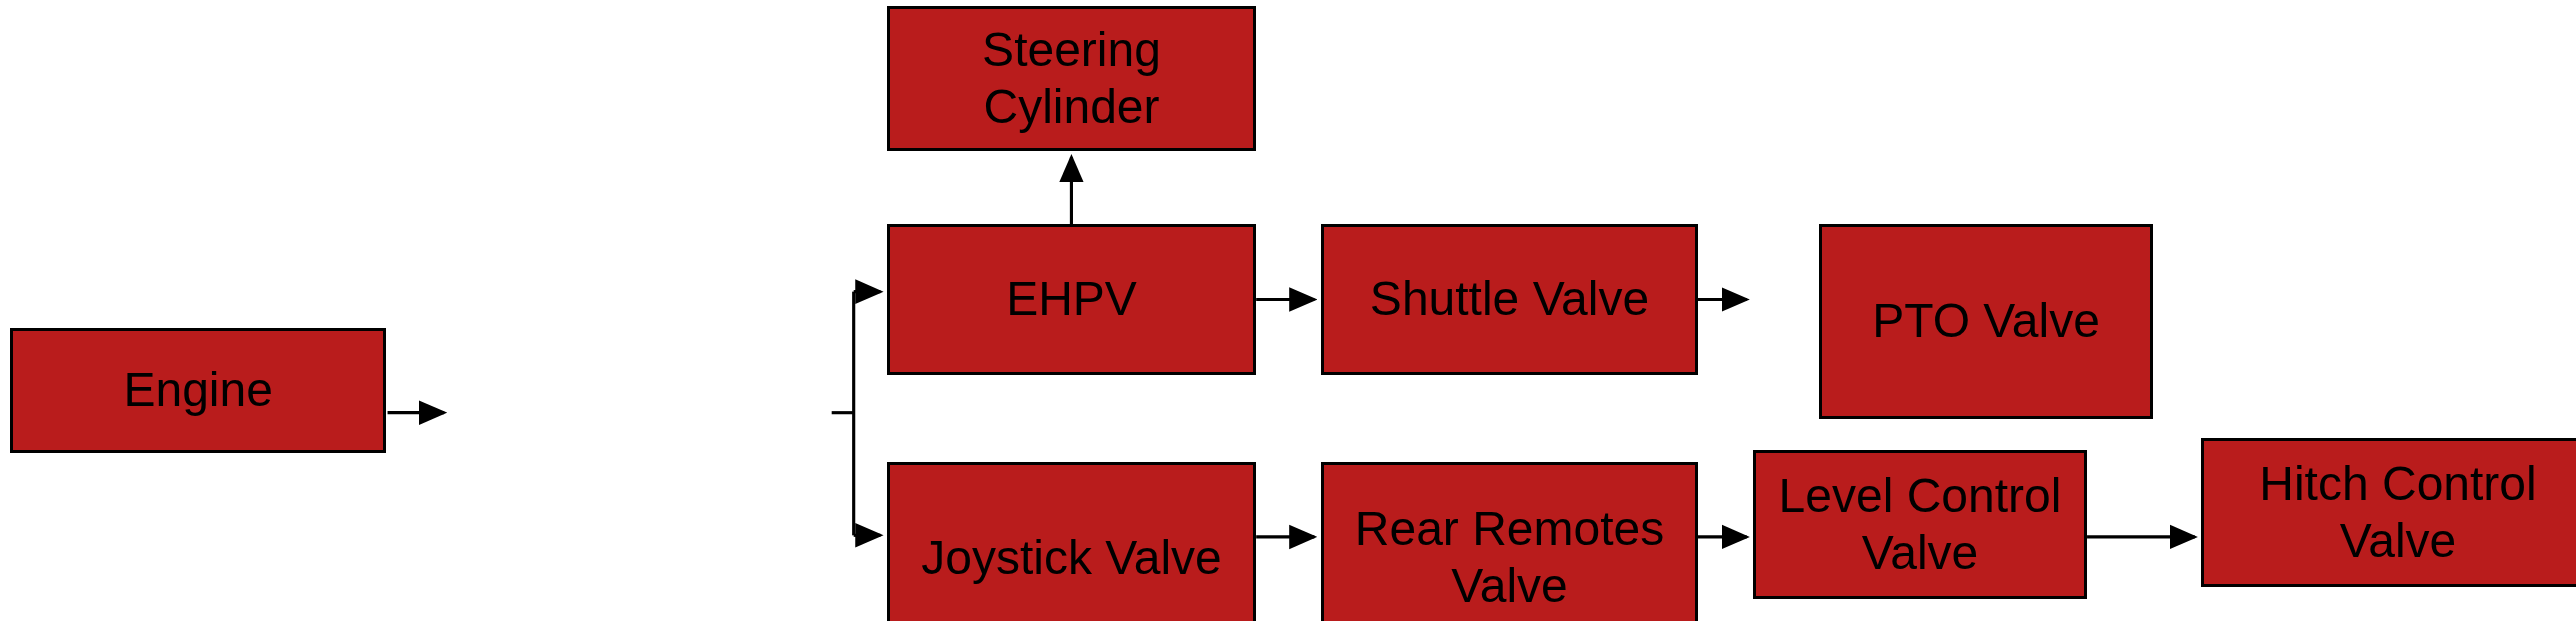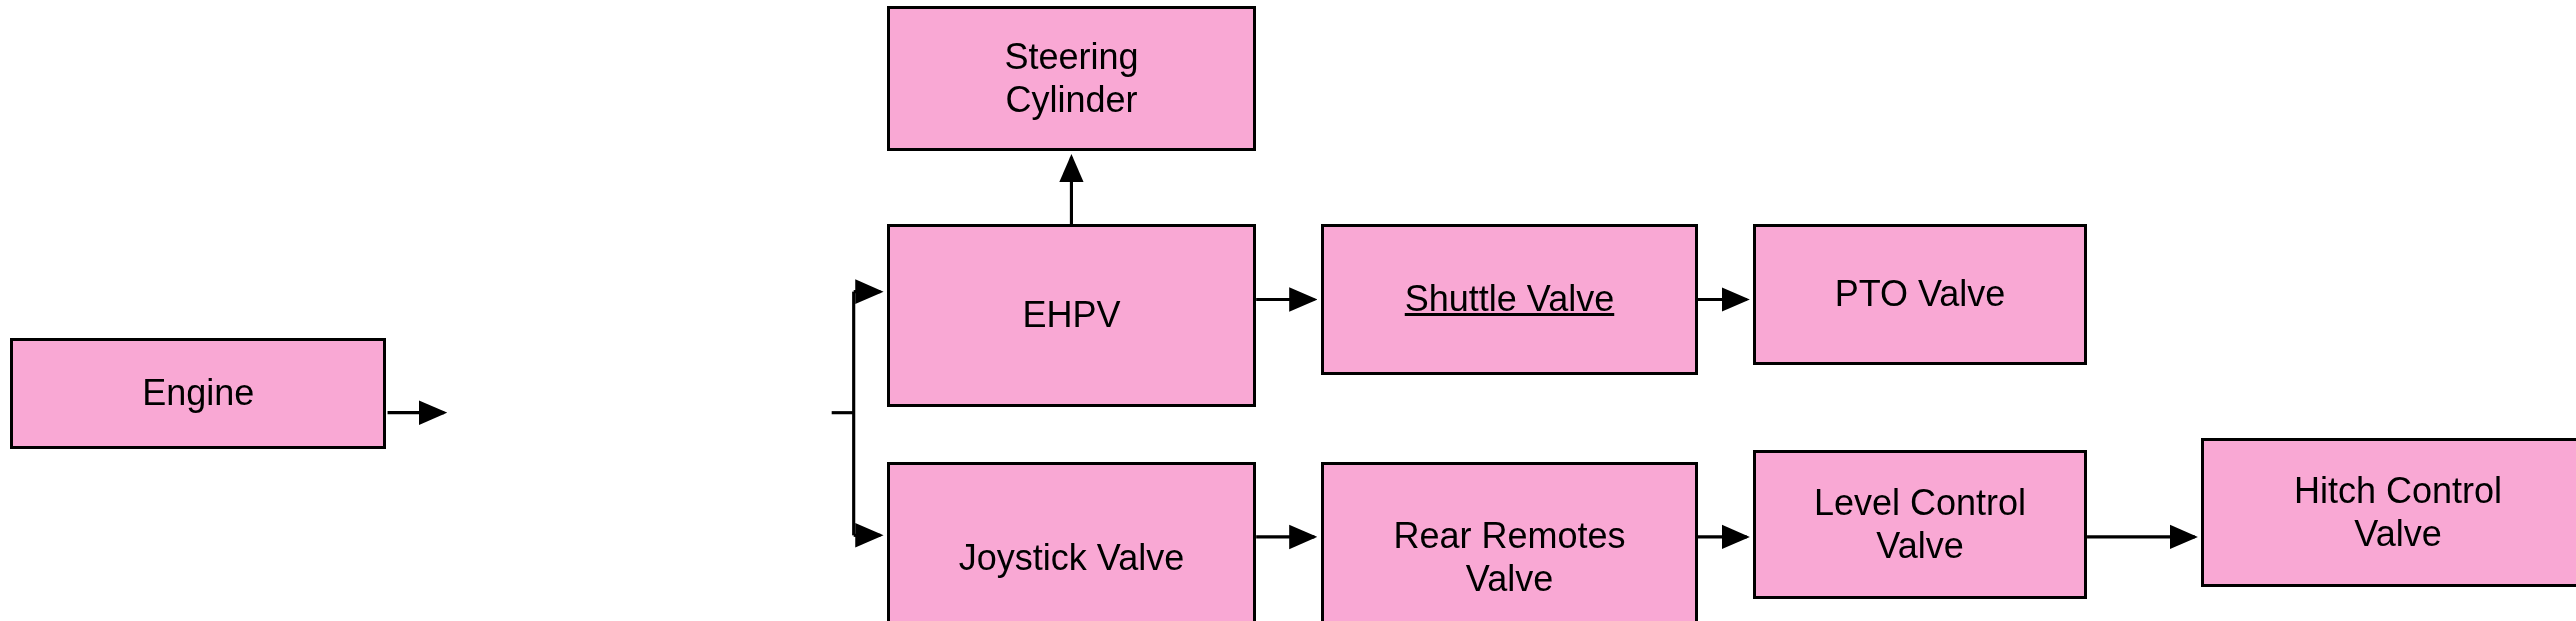--- a/index.html
+++ b/index.html
@@ -12,27 +12,27 @@
     width: 2576px;
     height: 621px;
     background: #ffffff;
     font-family: "Liberation Sans", sans-serif;
     overflow: hidden;
   }
   .node {
     position: absolute;
     box-sizing: border-box;
     border: 3.9px solid #000000;
-    background: #f9a8d4;
+    background: #b91c1c;
     display: flex;
     align-items: center;
     justify-content: center;
     text-align: center;
     color: #000000;
-    font-size: 36px;
+    font-size: 48px;
     line-height: 1.18;
     font-family: "Liberation Sans", sans-serif;
     white-space: pre-line;
     padding: 0 6.3px;
   }
   .edge-layer {
     position: absolute;
     left: 0;
     top: 0;
     width: 2576px;
@@ -87,26 +87,26 @@
 
     <g>
       <line x1="2160" y1="683" x2="2222" y2="683" stroke="#000000" stroke-width="4" marker-end="url(#arrowhead)"></line>
     </g>
 
     <g>
       <line x1="2655" y1="683" x2="2792" y2="683" stroke="#000000" stroke-width="4" marker-end="url(#arrowhead)"></line>
     </g>
   </svg>
 
-  <div class="node" style="left: 10.2px; top: 338px; width: 376px; height: 111px;">Engine</div>
+  <div class="node" style="left: 10.2px; top: 328px; width: 376px; height: 125px;">Engine</div>
   <div class="node" style="left: 887px; top: 6.3px; width: 369px; height: 145px;">Steering
 Cylinder</div>
-  <div class="node" style="left: 887px; top: 224px; width: 369px; height: 183px;">EHPV</div>
-  <div class="node" style="left: 1321px; top: 224px; width: 377px; height: 151px; text-decoration: underline;">Shuttle Valve</div>
-  <div class="node" style="left: 1753px; top: 224px; width: 334px; height: 141px; text-align: right;">PTO Valve</div>
+  <div class="node" style="left: 887px; top: 224px; width: 369px; height: 151px;">EHPV</div>
+  <div class="node" style="left: 1321px; top: 224px; width: 377px; height: 151px;">Shuttle Valve</div>
+  <div class="node" style="left: 1819px; top: 224px; width: 334px; height: 195px; text-align: right;">PTO Valve</div>
   <div class="node" style="left: 887px; top: 462px; width: 369px; height: 192px;">Joystick Valve</div>
   <div class="node" style="left: 1321px; top: 462px; width: 377px; height: 191px;">Rear Remotes
 Valve</div>
   <div class="node" style="left: 1753px; top: 450px; width: 334px; height: 149px;">Level Control
 Valve</div>
   <div class="node" style="left: 2201px; top: 438px; width: 394px; height: 149px;">Hitch Control
 Valve</div>
 
 </div>
 

